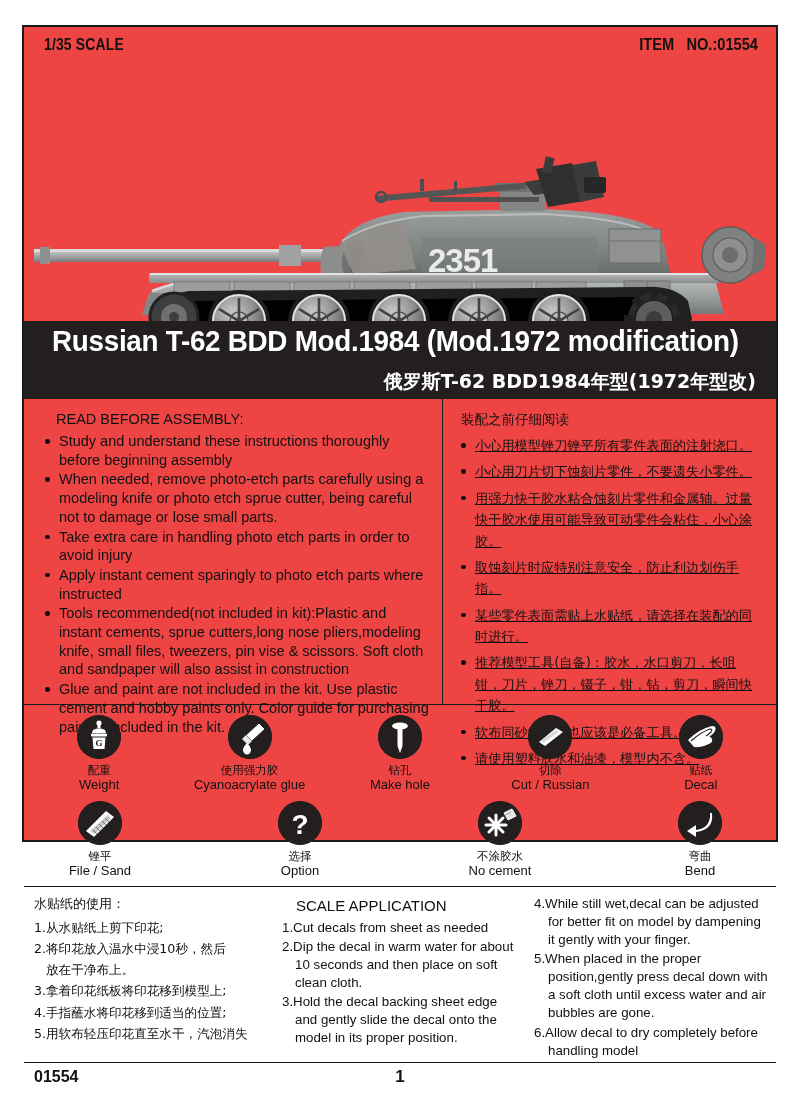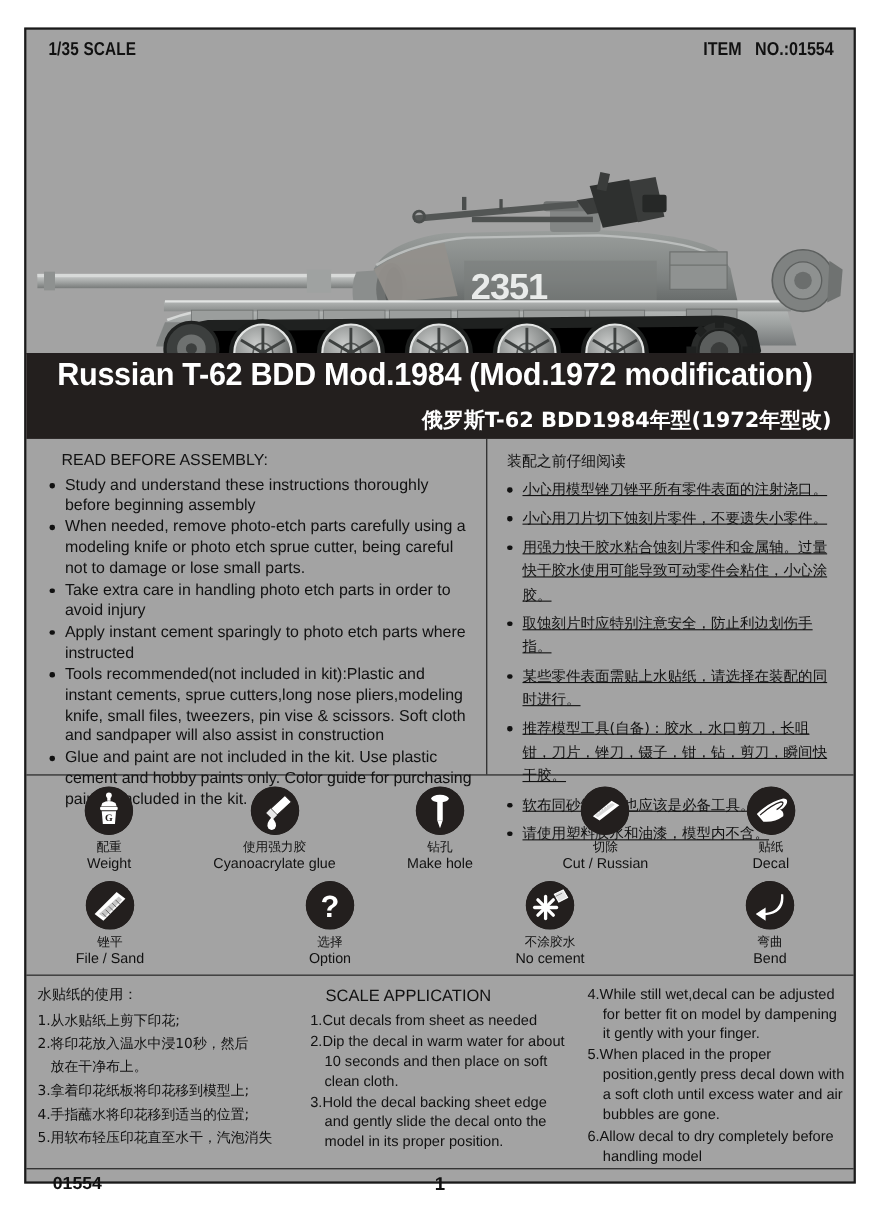--- a/index.html
+++ b/index.html
@@ -14,24 +14,24 @@
     color: #111;
     position: relative;
     overflow: hidden;
   }
 
   .sheet {
     position: absolute;
     left: 22px;
     top: 25px;
     width: 756px;
-    height: 1051px;
+    height: 817px;
     border: 2px solid #1a1a1a;
     box-sizing: border-box;
-    background: #a3a3a3;
+    background: #ef4444;
   }
 
   
   .header {
     position: relative;
     height: 42px;
     box-sizing: border-box;
   }
   .scale-text {
     position: absolute;
@@ -118,25 +118,25 @@
   .col-en {
     position: absolute;
     left: 0; top: 0;
     width: 418px;
     height: 100%;
     box-sizing: border-box;
     padding: 12px 12px 0 20px;
   }
   .col-cn {
     position: absolute;
-    left: 419px; top: 0;
+    left: 419px; top: 8px;
     right: 0;
     height: 100%;
     box-sizing: border-box;
-    padding: 12px 14px 0 18px;
+    padding: 4px 14px 0 18px;
   }
   .en-title {
     font-size: 14.5px;
     margin: 0 0 5px 12px;
   }
   ul.en-list {
     list-style: none;
     margin: 0;
     padding: 0;
   }
@@ -267,21 +267,21 @@
   }
   .dec-col.c3 .dec-en-item { padding-left: 14px; text-indent: -14px; }
 
   
   .footer {
     position: relative;
     height: 30px;
   }
   .foot-item {
     position: absolute;
-    left: 24px;
+    left: 10px;
     top: 5px;
     font-size: 16px;
     font-weight: bold;
   }
   .foot-page {
     position: absolute;
     left: 0; right: 0;
     top: 4px;
     text-align: center;
     font-size: 17px;

